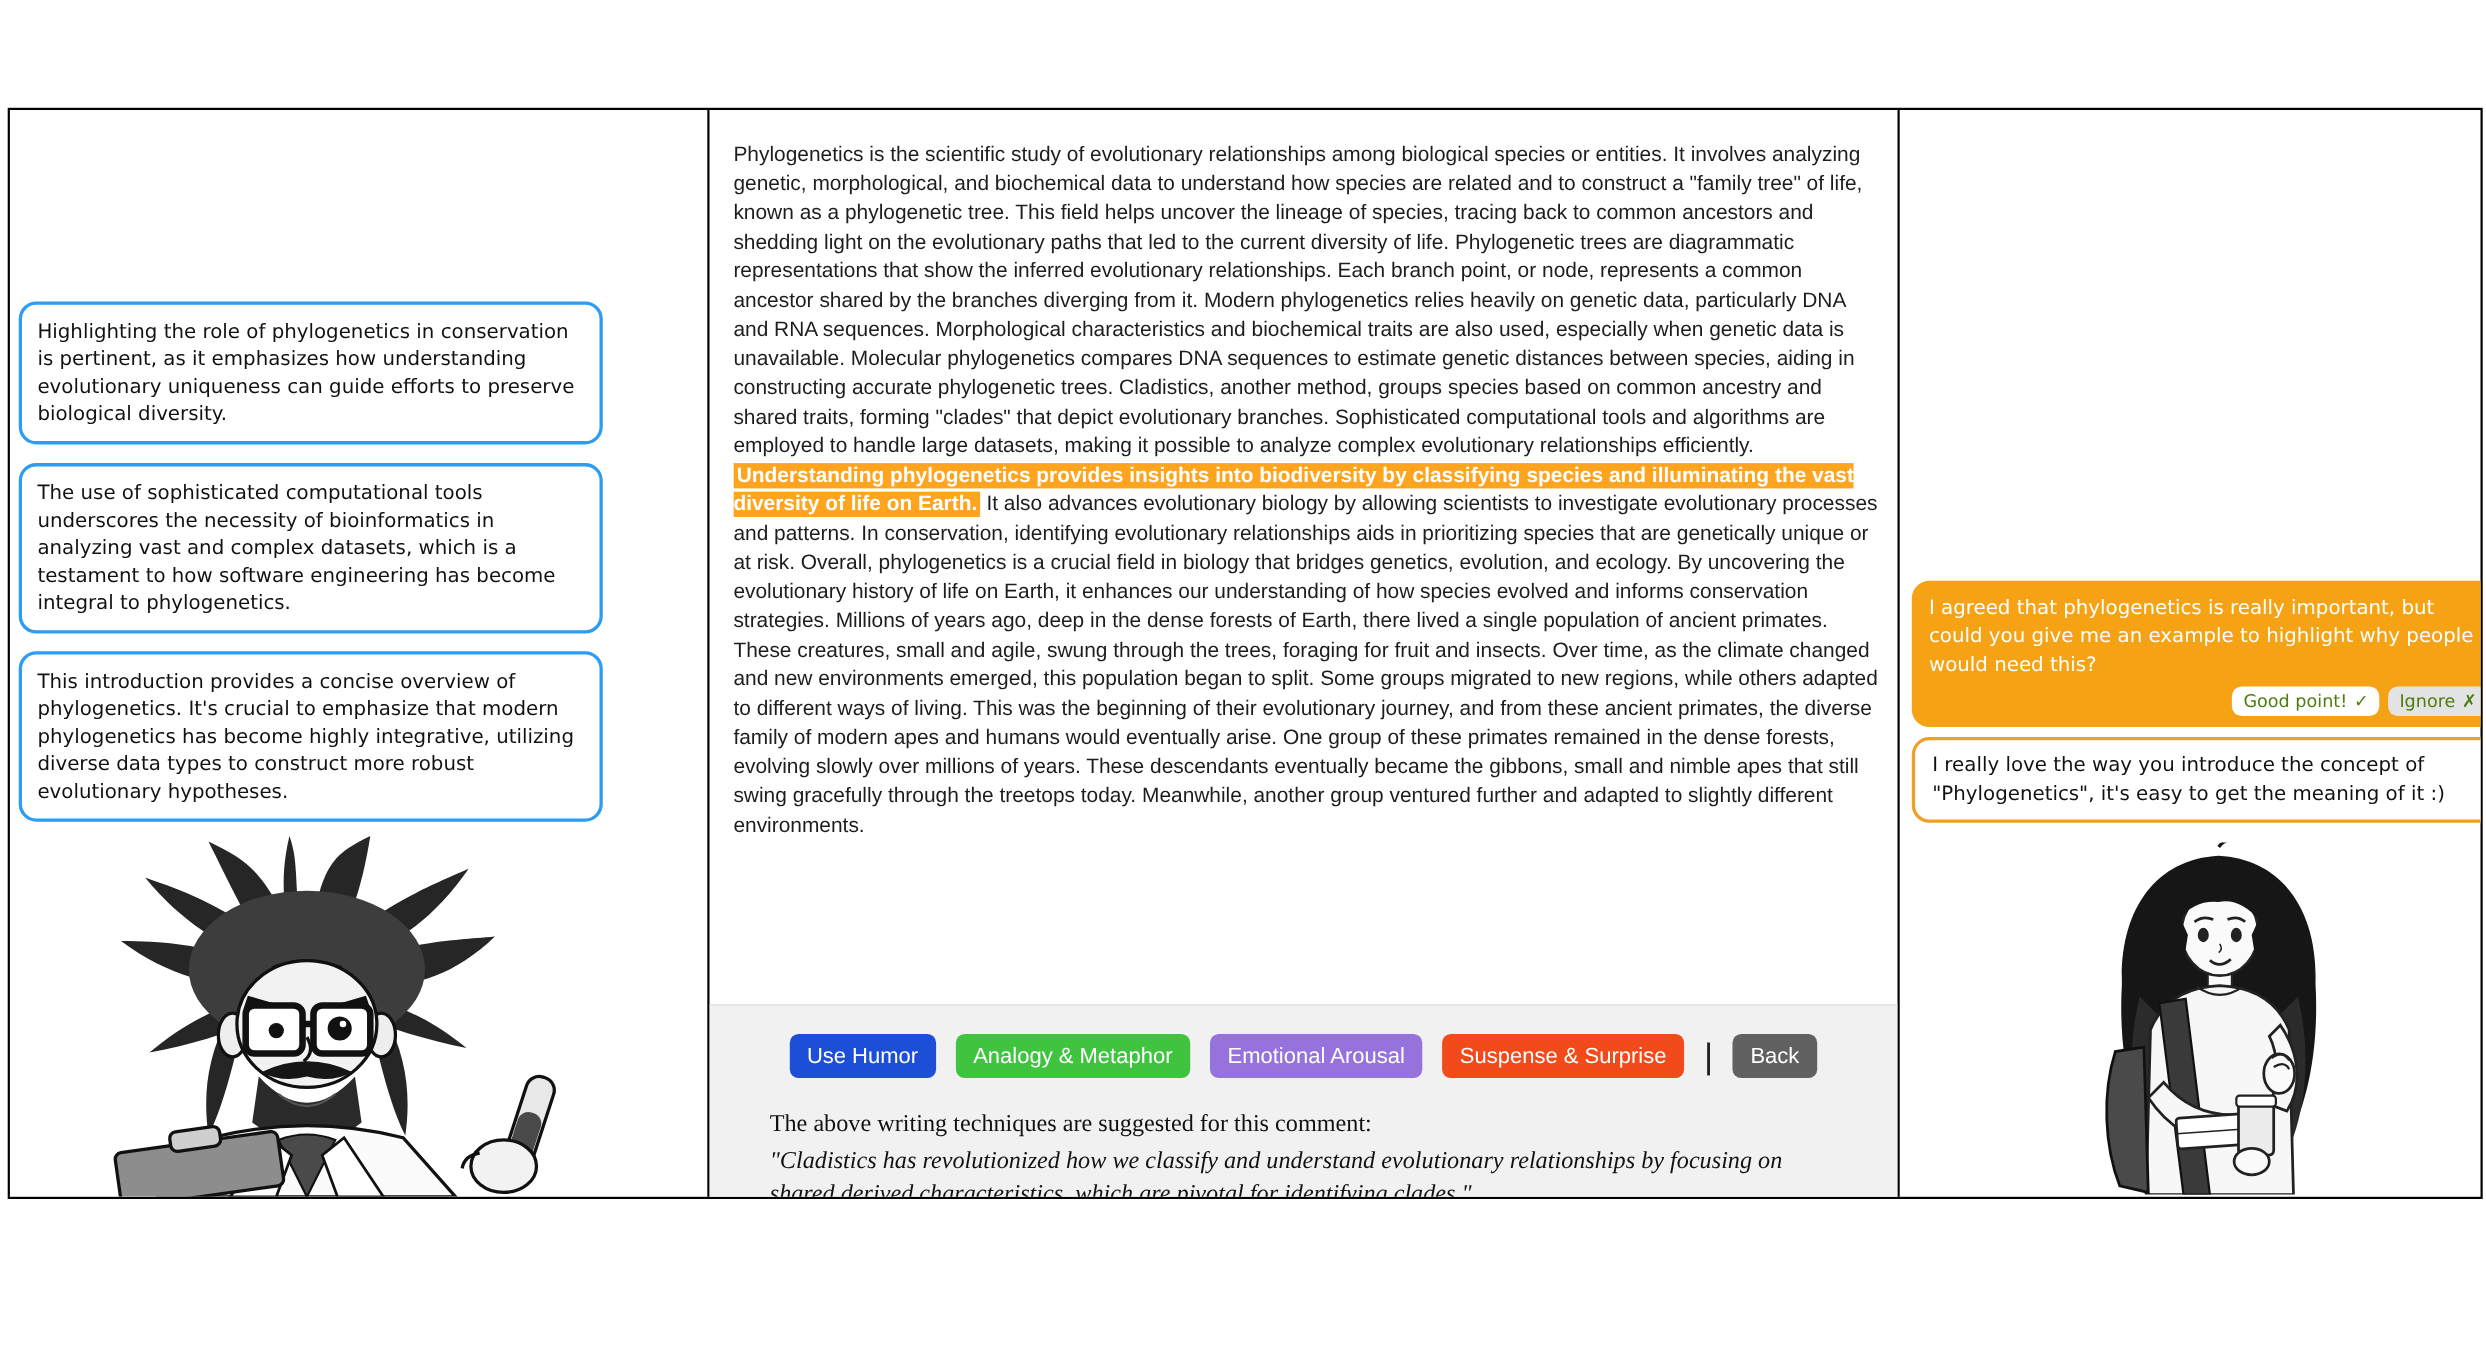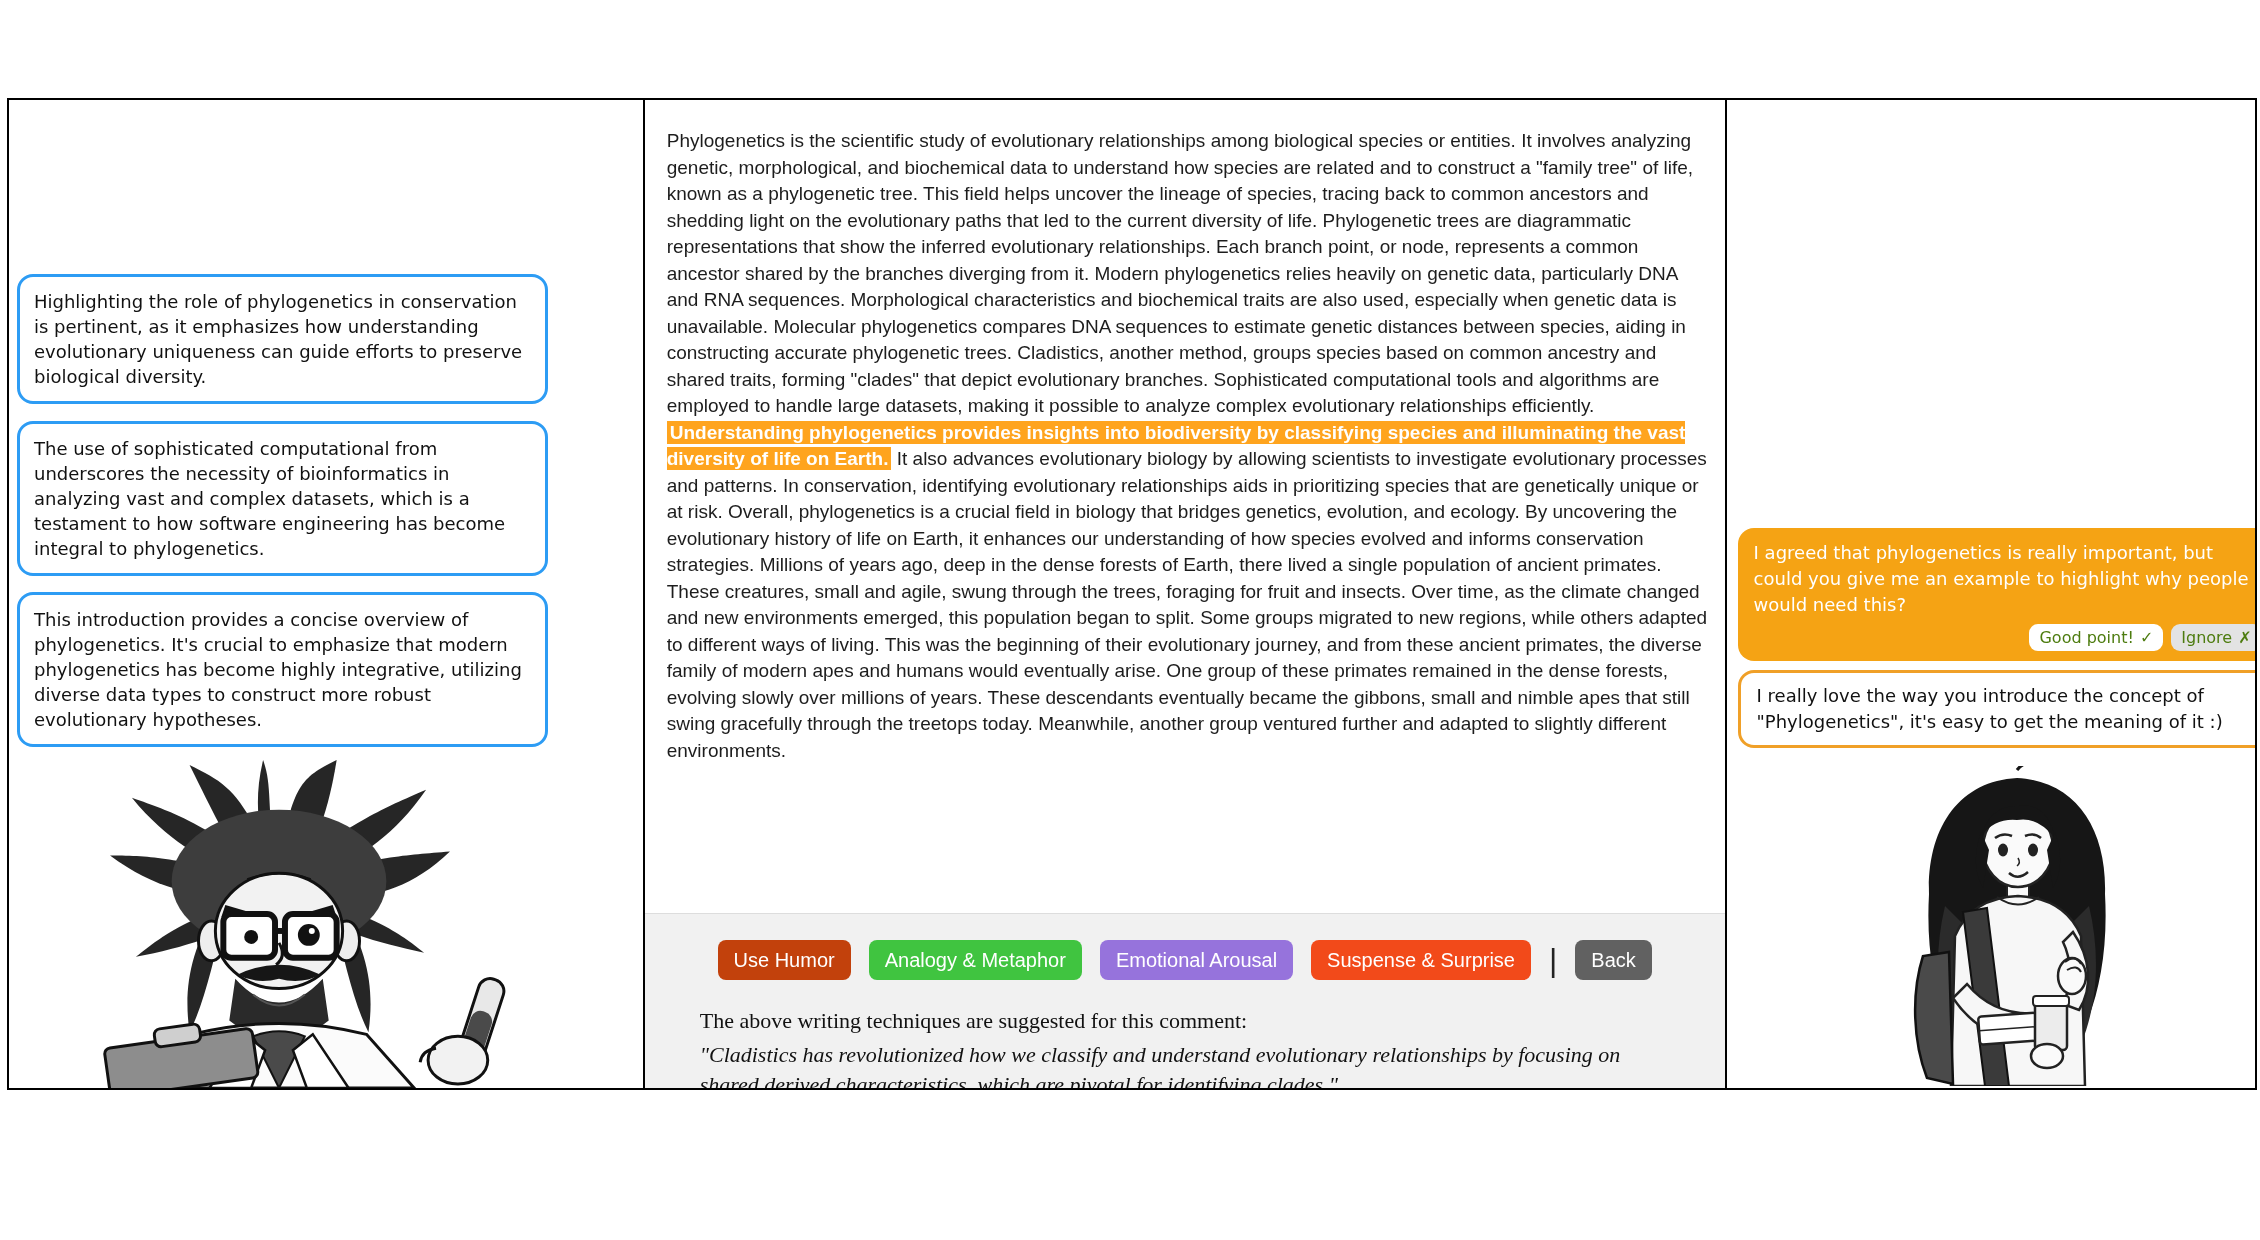--- a/index.html
+++ b/index.html
@@ -51,21 +51,21 @@
 </head>
 <body>
 
 <div class="app">
 
   <div class="panel panel-left">
     <div class="comment-card card-1">
       <span>Highlighting the role of phylogenetics in conservation is pertinent, as it emphasizes how understanding evolutionary uniqueness can guide efforts to preserve biological diversity.</span>
     </div>
     <div class="comment-card card-2">
-      <span>The use of sophisticated computational from underscores the necessity of bioinformatics in analyzing vast and complex datasets, which is a testament to how software engineering has become integral to phylogenetics.</span>
+      <span>The use of sophisticated computational tools underscores the necessity of bioinformatics in analyzing vast and complex datasets, which is a testament to how software engineering has become integral to phylogenetics.</span>
     </div>
     <div class="comment-card card-3">
       <span>This introduction provides a concise overview of phylogenetics. It's crucial to emphasize that modern phylogenetics has become highly integrative, utilizing diverse data types to construct more robust evolutionary hypotheses.</span>
     </div>
 
     <svg class="figure fig-scientist" viewBox="0 0 480 330" xmlns="http://www.w3.org/2000/svg">
       <g fill="#262626">
         <path d="M240,115 C200,30 190,25 150,5 C175,55 185,78 205,102 Z"></path>
         <path d="M240,112 C252,25 262,18 298,0 C290,50 278,82 262,106 Z"></path>
         <path d="M238,118 C160,62 140,55 92,38 C128,82 162,98 196,116 Z"></path>
@@ -110,21 +110,21 @@
       <ellipse cx="420" cy="302" rx="30" ry="24" fill="#f2f2f2" stroke="#111" stroke-width="3"></ellipse>
       <path d="M398,290 q-14,2 -16,14" fill="none" stroke="#111" stroke-width="3"></path>
     </svg>
   </div>
 
   <div class="panel panel-center">
     <p class="doc-text"><span>Phylogenetics is the scientific study of evolutionary relationships among biological species or entities. It involves analyzing genetic, morphological, and biochemical data to understand how species are related and to construct a "family tree" of life, known as a phylogenetic tree. This field helps uncover the lineage of species, tracing back to common ancestors and shedding light on the evolutionary paths that led to the current diversity of life. Phylogenetic trees are diagrammatic representations that show the inferred evolutionary relationships. Each branch point, or node, represents a common ancestor shared by the branches diverging from it. Modern phylogenetics relies heavily on genetic data, particularly DNA and RNA sequences. Morphological characteristics and biochemical traits are also used, especially when genetic data is unavailable. Molecular phylogenetics compares DNA sequences to estimate genetic distances between species, aiding in constructing accurate phylogenetic trees. Cladistics, another method, groups species based on common ancestry and shared traits, forming "clades" that depict evolutionary branches. Sophisticated computational tools and algorithms are employed to handle large datasets, making it possible to analyze complex evolutionary relationships efficiently. </span><span class="hl" style="background-color: rgb(255, 164, 30);">Understanding phylogenetics provides insights into biodiversity by classifying species and illuminating the vast diversity of life on Earth.</span><span> It also advances evolutionary biology by allowing scientists to investigate evolutionary processes and patterns. In conservation, identifying evolutionary relationships aids in prioritizing species that are genetically unique or at risk. Overall, phylogenetics is a crucial field in biology that bridges genetics, evolution, and ecology. By uncovering the evolutionary history of life on Earth, it enhances our understanding of how species evolved and informs conservation strategies. Millions of years ago, deep in the dense forests of Earth, there lived a single population of ancient primates. These creatures, small and agile, swung through the trees, foraging for fruit and insects. Over time, as the climate changed and new environments emerged, this population began to split. Some groups migrated to new regions, while others adapted to different ways of living. This was the beginning of their evolutionary journey, and from these ancient primates, the diverse family of modern apes and humans would eventually arise. One group of these primates remained in the dense forests, evolving slowly over millions of years. These descendants eventually became the gibbons, small and nimble apes that still swing gracefully through the treetops today. Meanwhile, another group ventured further and adapted to slightly different environments.</span></p>
 
     <div class="suggest-area">
       <div class="btn-row">
-        <button class="tech-btn" style="background-color: #c2410c; padding-left: 16px;">Use Humor</button>
+        <button class="tech-btn" style="background-color: #1d4ed8; padding-left: 16px;">Use Humor</button>
         <button class="tech-btn" style="background-color: rgb(64, 196, 64);">Analogy &amp; Metaphor</button>
         <button class="tech-btn" style="background-color: rgb(150, 115, 220);">Emotional Arousal</button>
         <button class="tech-btn" style="background-color: rgb(242, 74, 26);">Suspense &amp; Surprise</button>
         <span class="sep">|</span>
         <button class="tech-btn" style="background-color: rgb(97, 97, 97);">Back</button>
       </div>
       <div class="caption">The above writing techniques are suggested for this comment:</div>
       <div class="quote">"Cladistics has revolutionized how we classify and understand evolutionary relationships by focusing on shared derived characteristics, which are pivotal for identifying clades."</div>
     </div>
   </div>

